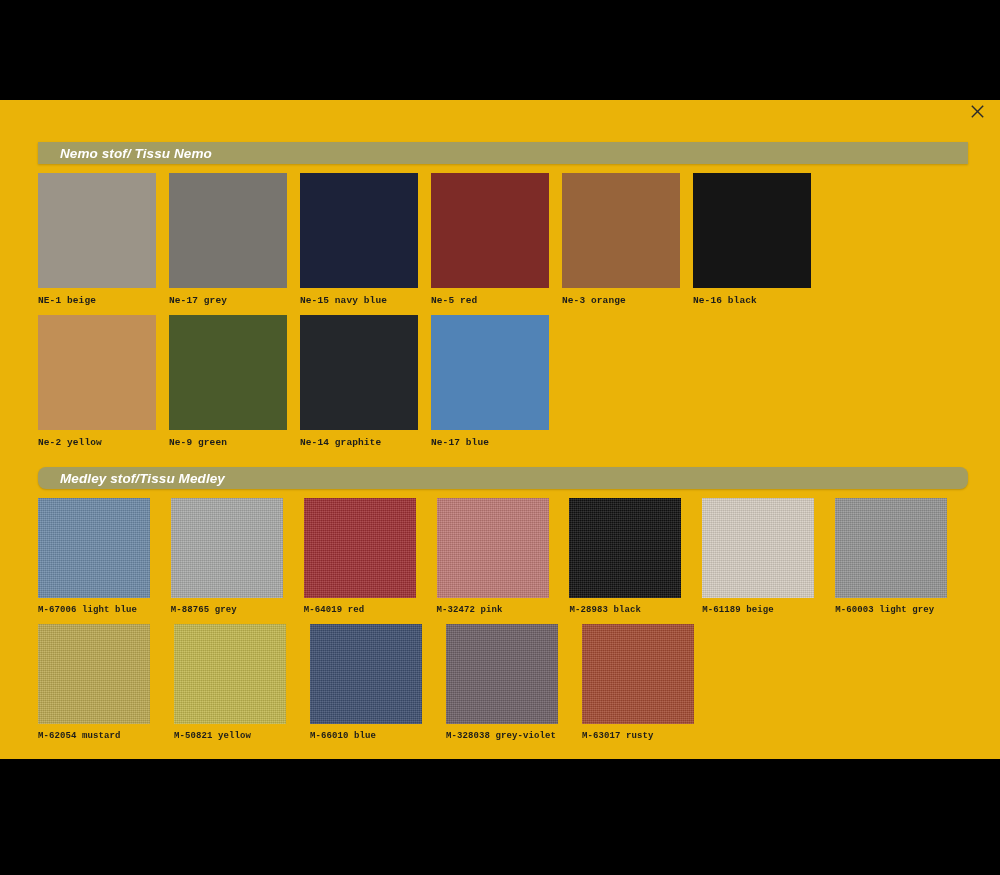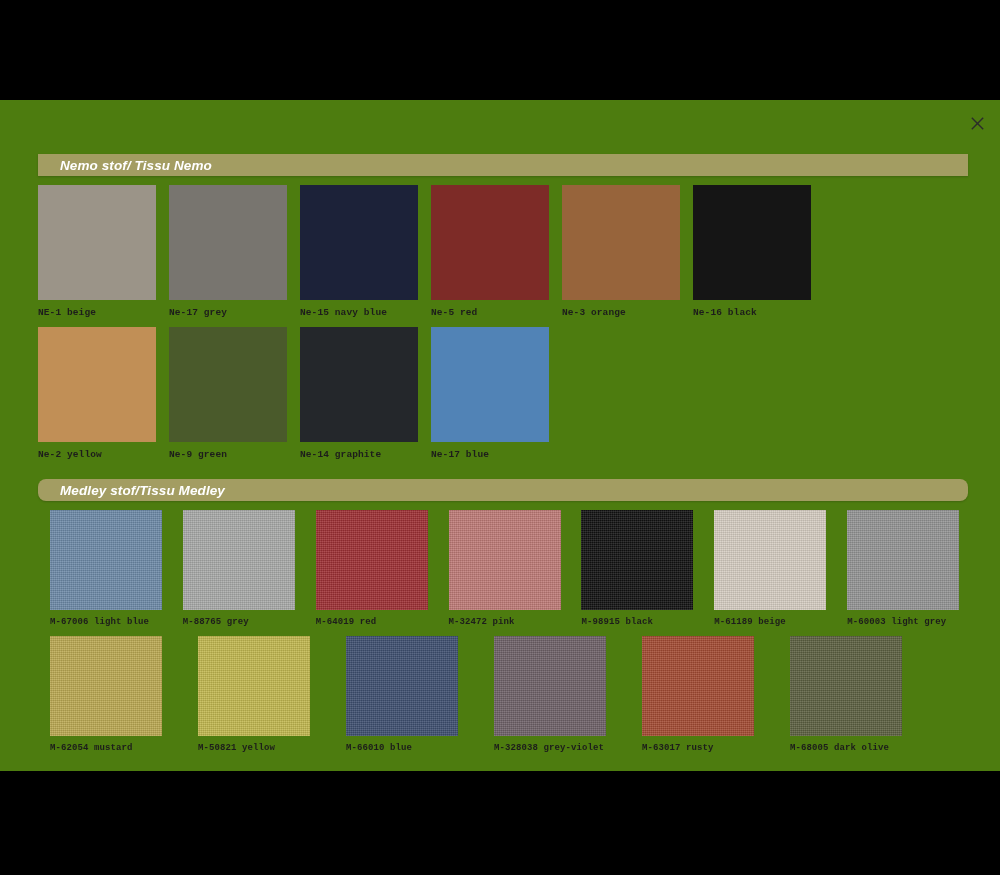--- a/index.html
+++ b/index.html
@@ -21,23 +21,23 @@
     left: 0; width: 1000px;
     background: #000000;
     z-index: 5;
   }
   .band-top { top: 0; height: 100px; }
   .band-bottom { top: 775px; height: 100px; }
 
   
   .sheet {
     position: absolute;
-    left: 0; top: 96px;
+    left: 0; top: 84px;
     width: 1000px; height: 675px;
-    background: #4d7c0f;
+    background: #eab308;
     z-index: 1;
   }
 
   
   .close-btn {
     position: absolute;
     right: 6px; top: 10px;
     width: 34px; height: 34px;
     display: flex; align-items: center; justify-content: center;
     cursor: pointer;
@@ -106,21 +106,21 @@
     line-height: 12px;
     font-family: Liberation Mono, monospace;
   }
 
   
   .nemo .swatch-cell { width: 131px; }
   .nemo .swatch-chip { width: 118px; height: 115px; }
   .nemo .swatch-label { margin-top: 7px; }
 
   
-  .medley .swatch-cell { width: 136px; margin-left: 12px; }
+  .medley .swatch-cell { width: 136px; }
   .medley .swatch-chip { width: 112px; height: 100px; }
   .medley .swatch-label { margin-top: 6px; font-size: 9px; }
 
   .section + .section { margin-top: 18px; }
 
   
   .weave {
     position: relative;
     background-blend-mode: overlay;
   }
@@ -214,21 +214,21 @@
           <div class="swatch-cell">
             <div class="swatch-chip weave" style="background: rgb(158, 47, 52);"></div>
             <div class="swatch-label">M-64019 red</div>
           </div>
           <div class="swatch-cell">
             <div class="swatch-chip weave" style="background: rgb(191, 123, 119);"></div>
             <div class="swatch-label">M-32472 pink</div>
           </div>
           <div class="swatch-cell">
             <div class="swatch-chip weave" style="background: rgb(17, 17, 17);"></div>
-            <div class="swatch-label">M-98915 black</div>
+            <div class="swatch-label">M-28983 black</div>
           </div>
           <div class="swatch-cell">
             <div class="swatch-chip weave" style="background: rgb(214, 206, 194);"></div>
             <div class="swatch-label">M-61189 beige</div>
           </div>
           <div class="swatch-cell">
             <div class="swatch-chip weave" style="background: rgb(148, 149, 149);"></div>
             <div class="swatch-label">M-60003 light grey</div>
           </div>
         </div>
@@ -245,21 +245,17 @@
             <div class="swatch-chip weave" style="background: rgb(62, 79, 112);"></div>
             <div class="swatch-label">M-66010 blue</div>
           </div>
           <div class="swatch-cell">
             <div class="swatch-chip weave" style="background: rgb(110, 97, 104);"></div>
             <div class="swatch-label">M-328038 grey-violet</div>
           </div>
           <div class="swatch-cell">
             <div class="swatch-chip weave" style="background: rgb(164, 75, 51);"></div>
             <div class="swatch-label">M-63017 rusty</div>
-          </div>
-          <div class="swatch-cell">
-            <div class="swatch-chip weave" style="background: rgb(92, 96, 65);"></div>
-            <div class="swatch-label">M-68005 dark olive</div>
           </div>
         </div>
       </div>
     </div>
 </div>
 
 </body></html>

